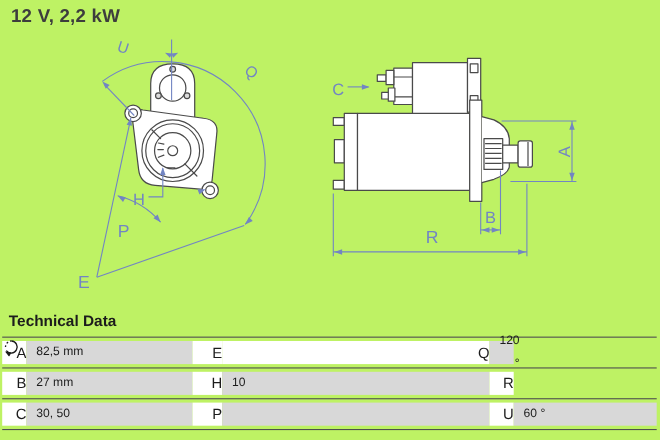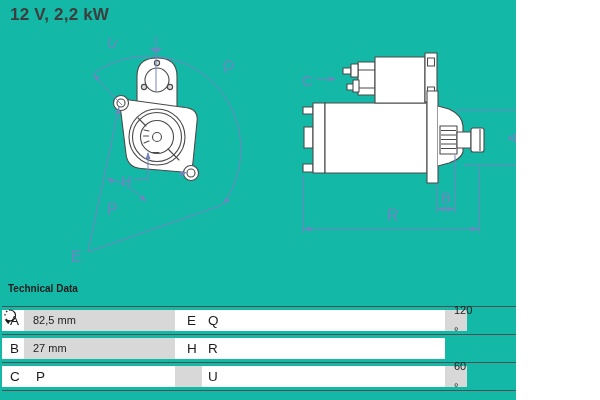--- a/index.html
+++ b/index.html
@@ -1,23 +1,23 @@
 <!DOCTYPE html>
 <html><head>
 <meta charset="utf-8">
 <style>
   html,body{margin:0;padding:0;background:#fff;}
-  #stage{position:relative;width:516px;height:400px;background:#14b8a6;overflow:hidden;
-         font-family:"Liberation Sans",sans-serif;}
+  #stage{position:relative;width:600px;height:400px;background:#bef264;overflow:hidden;
+         font-family:"Liberation Sans",sans-serif;text-align:right;}
   .title{position:absolute;left:10px;top:5px;font-size:17px;font-weight:bold;color:#3d3d3d;
          letter-spacing:.2px;}
   svg{position:absolute;left:0;top:0;}
   svg text{font-family:"Liberation Sans",sans-serif;fill:#7285c3;}
   
-  .td-heading{position:absolute;left:8px;top:283px;font-size:10px;font-weight:bold;color:#1c1c1c;}
+  .td-heading{position:absolute;left:8px;top:283px;font-size:14px;font-weight:bold;color:#1c1c1c;}
   .tdtable{position:absolute;left:2px;top:306px;width:595px;border-bottom:1px solid #4f4f4f;}
   .trow{display:grid;grid-template-columns:22px 151px 27px 243px 22px 130px;
         height:27px;border-top:1px solid #4f4f4f;align-items:center;}
   .kcell{font-size:13.5px;color:#1c1c1c;background:#fff;line-height:21px;height:21px;}
   .k1{padding-left:8px;}.k2{padding-left:12px;}.k3{padding-left:6px;}
   .vcell{font-size:11px;color:#1c1c1c;background:#d8d8d8;height:21px;line-height:21px;
          padding-left:9px;display:flex;align-items:center;}
   .rot-icon{display:inline-block;margin-top:1px;}
 </style>
 </head>
@@ -141,24 +141,26 @@
       <div class="kcell k1">A</div>
       <div class="vcell">82,5 mm</div>
       <div class="kcell k2">E</div>
       <div class="kcell k3">Q</div>
       <div class="vcell">120 °</div>
     </div>
     <div class="trow">
       <div class="kcell k1">B</div>
       <div class="vcell">27 mm</div>
       <div class="kcell k2">H</div>
+      <div class="vcell">10</div>
       <div class="kcell k3">R</div>
     </div>
     <div class="trow">
       <div class="kcell k1">C</div>
+      <div class="vcell">30, 50</div>
       <div class="kcell k2">P</div>
       <div class="vcell">
         <svg class="rot-icon" width="17" height="17" viewBox="0 0 17 17">
           <path d="M3,8.5 A5.5,5.5 0 0 1 8.5,3" fill="none" stroke="#1c1c1c" stroke-width="1.2" stroke-dasharray="1.6,1.9"></path>
           <path d="M8.5,3 A5.5,5.5 0 1 1 3.7,11.8" fill="none" stroke="#1c1c1c" stroke-width="1.2"></path>
           <polygon points="0,0 -5.5,2.2 -5.5,-2.2" transform="translate(2.6,12.6) rotate(210)" fill="#1c1c1c"></polygon>
         </svg>
       </div>
       <div class="kcell k3">U</div>
       <div class="vcell">60 °</div>

